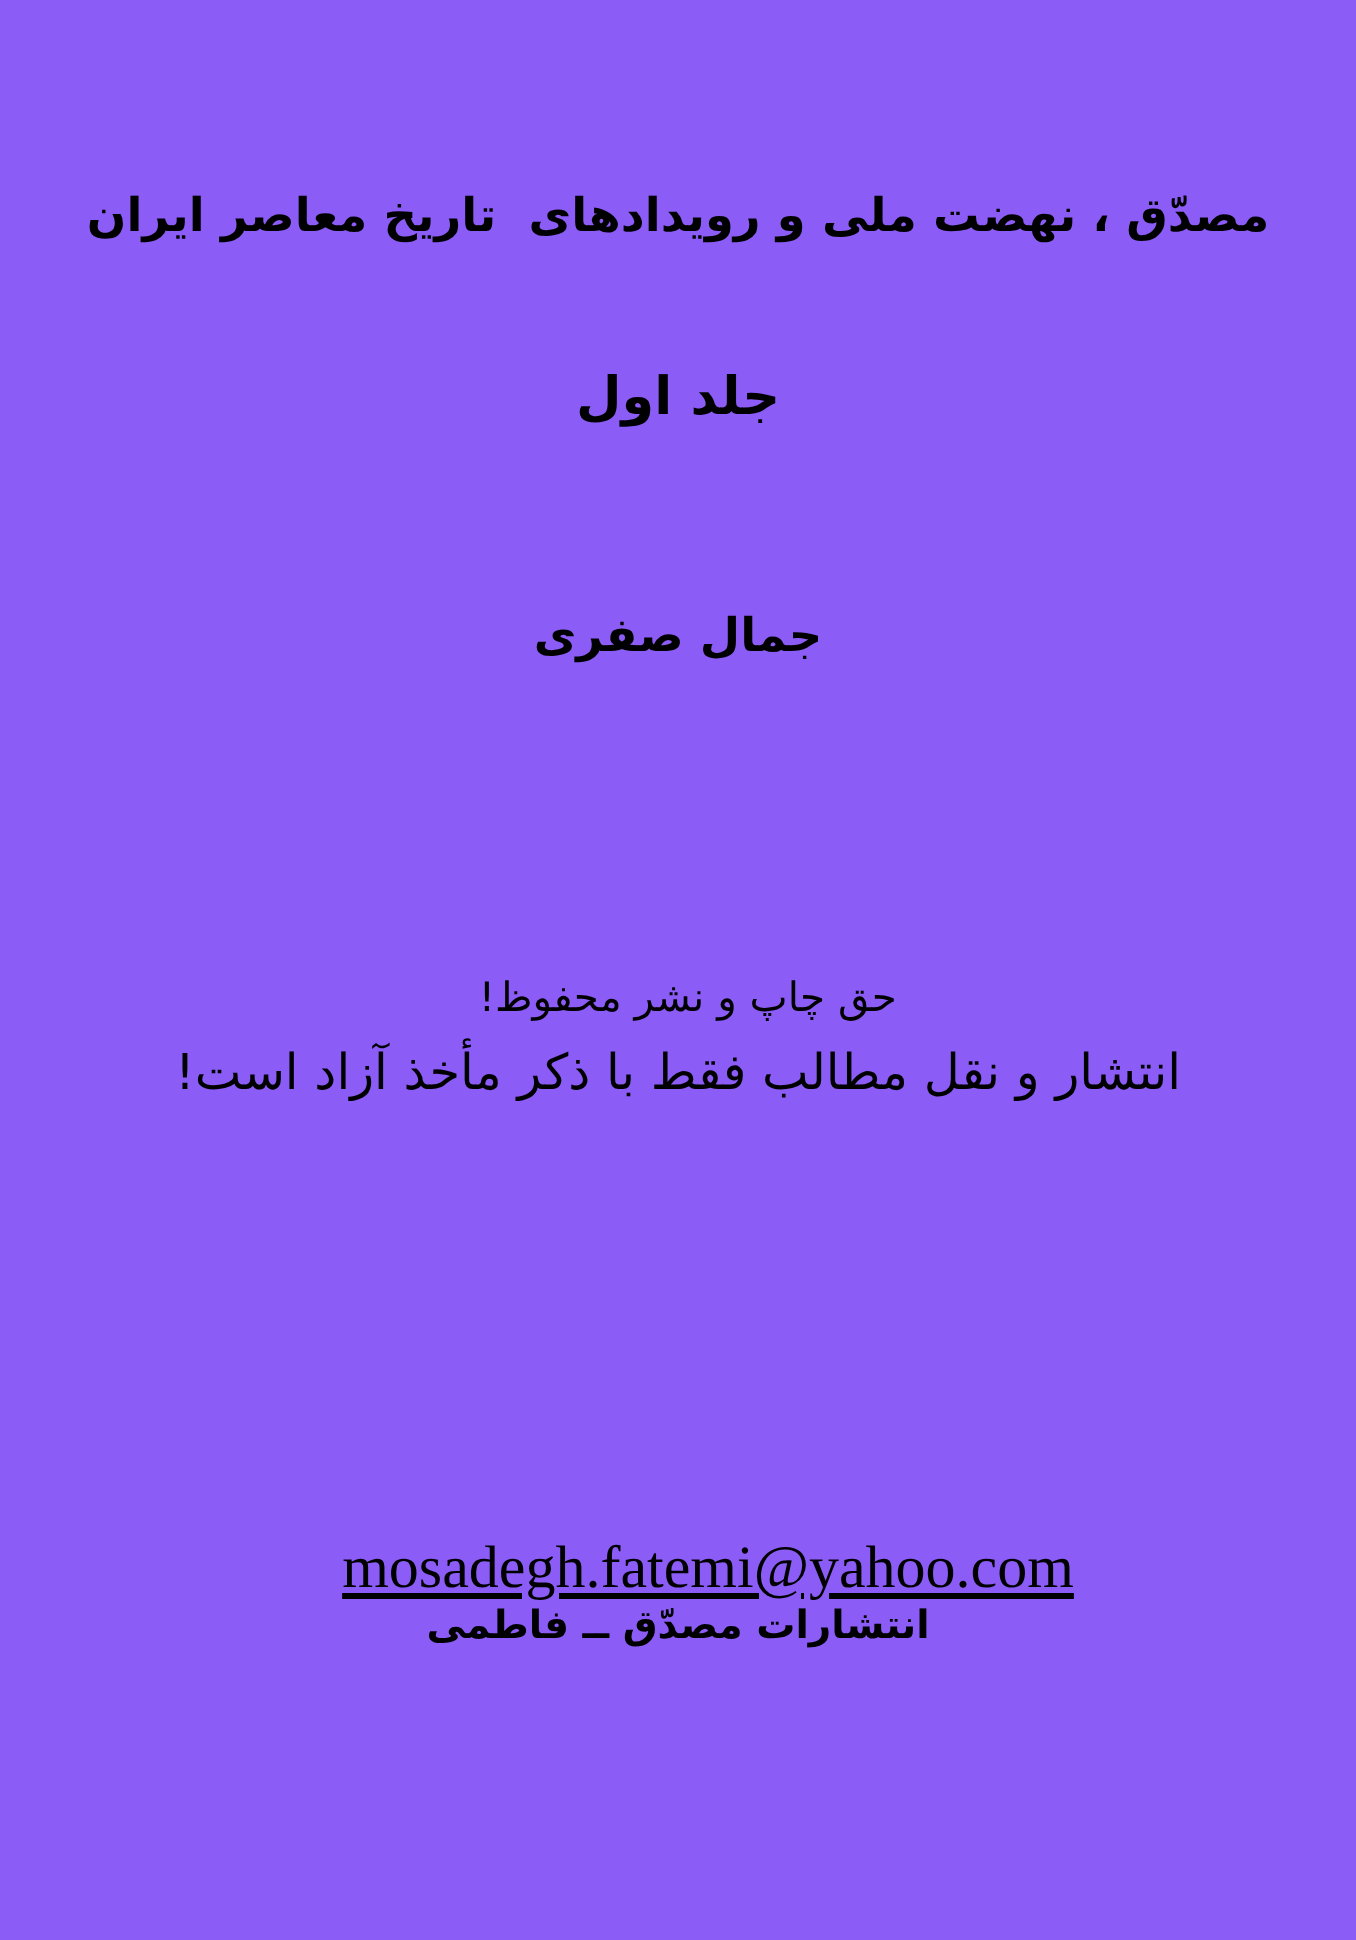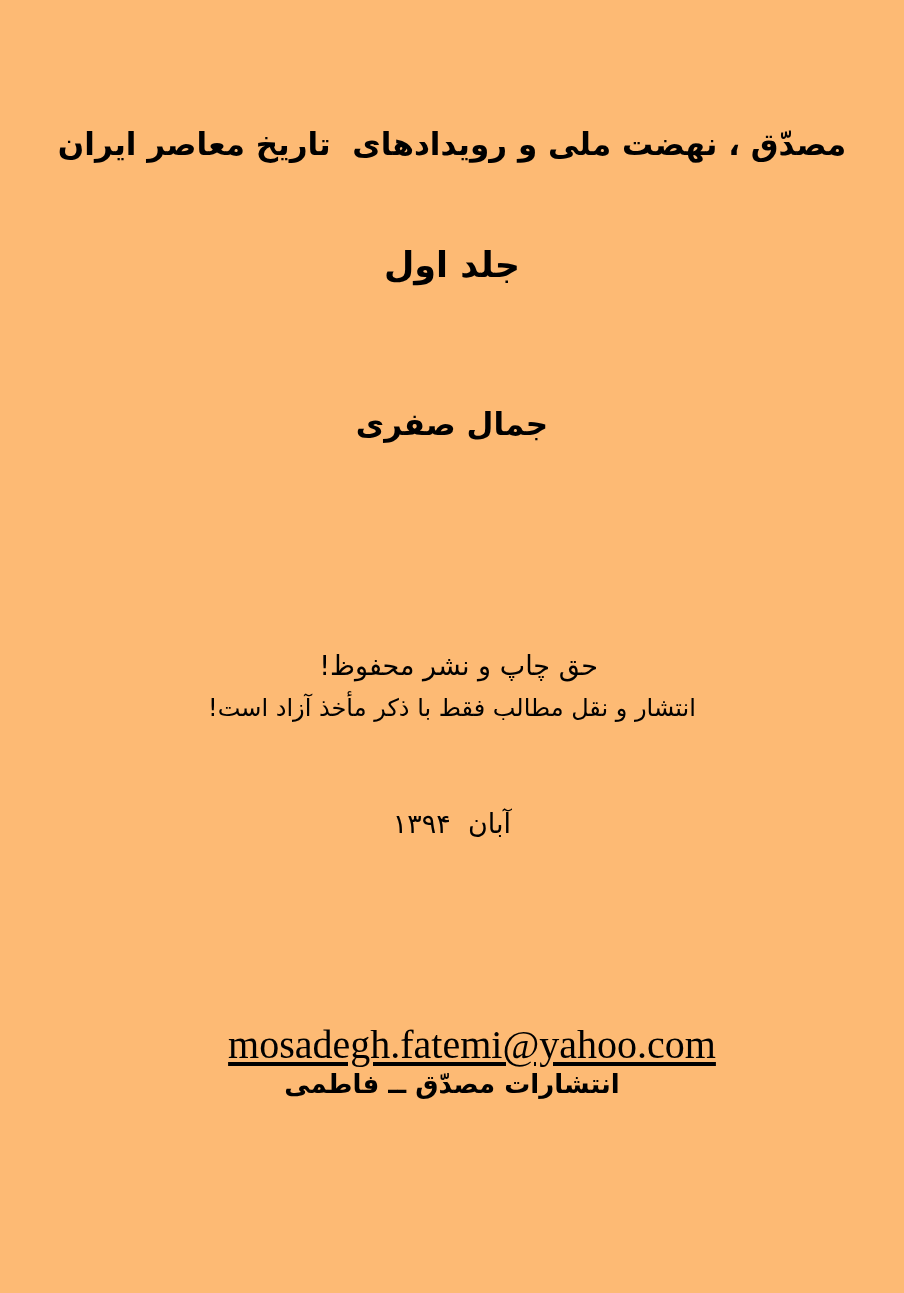--- a/index.html
+++ b/index.html
@@ -4,41 +4,41 @@
 <style>
   html, body {
     margin: 0;
     padding: 0;
     background: #ffffff;
   }
   .page {
     position: relative;
     width: 904px;
     height: 1293px;
-    background: #fdba74;
+    background: #8b5cf6;
     overflow: hidden;
     font-family: "DejaVu Sans", sans-serif;
     color: #000000;
   }
   .line {
     position: absolute;
     left: 0;
     right: 0;
     text-align: center;
     white-space: pre-wrap;
     line-height: 1.45;
   }
   .rtl { direction: rtl; unicode-bidi: embed; }
   .bold { font-weight: bold; }
 
   .book-title     { top: 122px; font-size: 31px; letter-spacing: 0.5px; }
   .volume         { top: 240px; font-size: 35px; }
   .author         { top: 402px; font-size: 31px; }
   .copyright-1    { top: 646px; font-size: 27px; margin-left: 13px; }
-  .copyright-2    { top: 691px; font-size: 24px; }
+  .copyright-2    { top: 691px; font-size: 33px; }
   .pub-date       { top: 804px; font-size: 27px; }
   .contact-label  { top: 882px; font-size: 27px; }
   .email          {
     top: 958px;
     font-size: 40px;
     font-family: "Liberation Serif", "DejaVu Serif", serif;
     direction: ltr;
   }
   .email a, .email span {
     color: #000000;
@@ -56,21 +56,20 @@
   <div class="line rtl bold book-title">مصدّق ، نهضت ملی و رویدادهای  تاریخ معاصر ایران</div>
 
   <div class="line rtl bold author">جمال صفری</div>
 
   <div class="line rtl bold volume">جلد اول</div>
 
   <div class="line rtl copyright-1">حق چاپ و نشر محفوظ!</div>
 
   <div class="line rtl copyright-2">انتشار و نقل مطالب فقط با ذکر مأخذ آزاد است!</div>
 
-  <div class="line rtl pub-date">آبان  ۱۳۹۴</div>
 
 
   <div class="line email">
     <span>mosadegh.fatemi@yahoo.com</span>
   </div>
 
   <div class="line rtl bold publisher">انتشارات مصدّق ــ فاطمی</div>
 
 </div>
 

